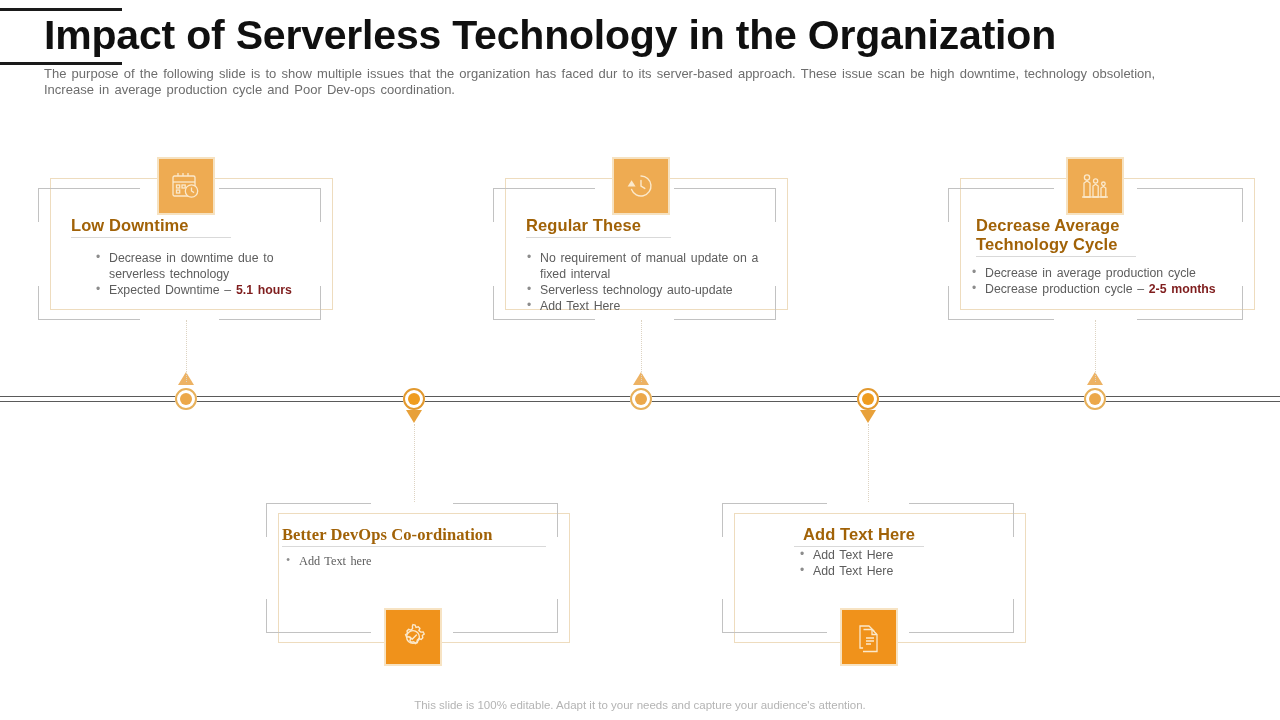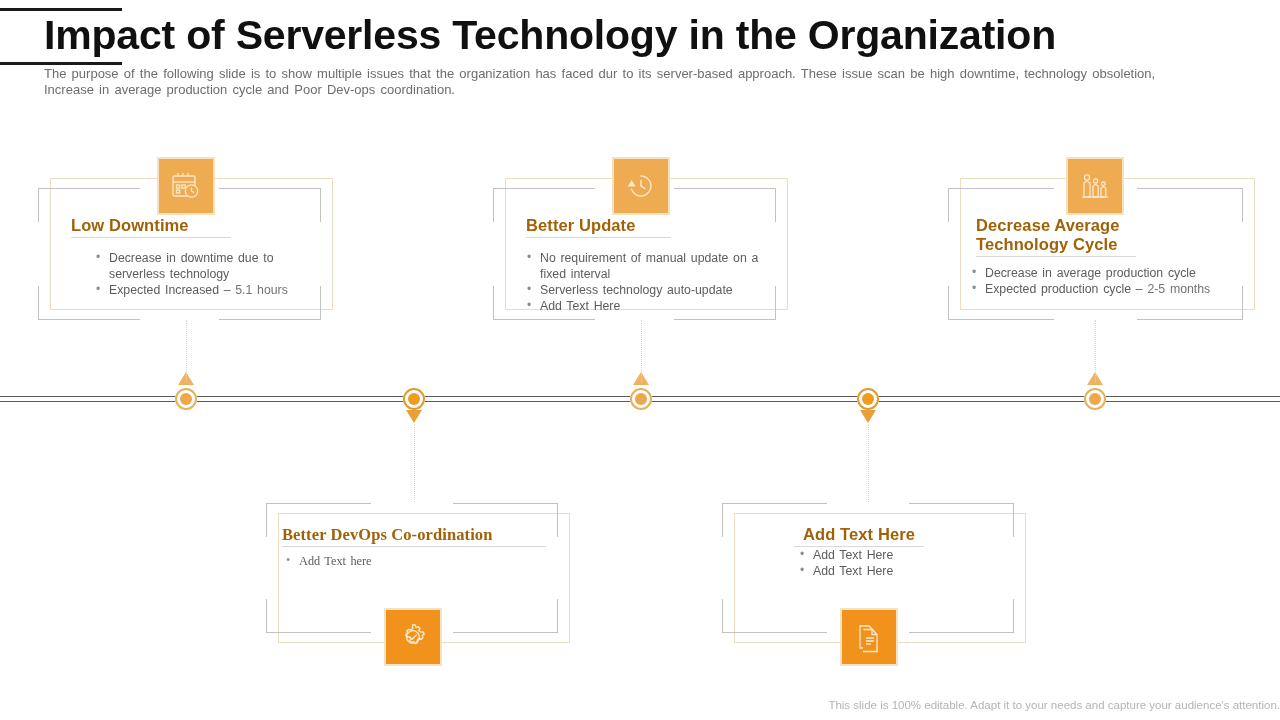--- a/index.html
+++ b/index.html
@@ -210,22 +210,22 @@
   }
   .bullets li::before {
     content: "\2022";
     position: absolute;
     left: 2px;
     top: -1px;
     color: #8c8c8c;
     font-size: 12px;
   }
   .bullets li b {
-    color: #737373;
-    font-weight: normal;
+    color: #7f1d1d;
+    font-weight: bold;
   }
 
   
   .icon-tile {
     position: absolute;
     width: 58px;
     height: 58px;
     box-sizing: border-box;
     background: #eeab52;
     border: 2px solid #f6e2c1;
@@ -240,21 +240,21 @@
   .icon-tile svg {
     display: block;
   }
 
   
   #footer-note {
     position: absolute;
     left: 0;
     top: 699px;
     width: 1280px;
-    text-align: right;
+    text-align: center;
     font-size: 11.5px;
     color: #b4b4b4;
   }
 </style>
 </head>
 <body>
 
 <div id="slide">
 
   <div id="title-bracket-top"></div>
@@ -311,21 +311,21 @@
         <i class="r1"></i>
         <i class="r2"></i>
     </div>
     <div class="card-body">
       <div class="card-title" style="left:33px; top:28px; width:160px;">
         <span>Low Downtime</span>
         <span class="rule"></span>
       </div>
       <ul class="bullets" style="left:56px; top:62px; width:215px;">
         <li><span>Decrease in downtime due to serverless technology</span></li>
-        <li><span>Expected Increased – </span><b>5.1 hours</b></li>
+        <li><span>Expected Downtime – </span><b>5.1 hours</b></li>
       </ul>
     </div>
   </div>
   <div class="icon-tile" style="left:157px; top:157px;">
     <svg width="34" height="34" viewBox="0 0 34 34">
       <g fill="none" stroke="#fbe9cc" stroke-width="1.3">
         <rect x="4" y="7" width="22" height="20" rx="1.5"></rect>
         <path d="M4 13h22"></path>
         <path d="M9 7V4M14 7V4M19 7V4"></path>
         <rect x="7.5" y="16" width="3.2" height="3"></rect>
@@ -344,21 +344,21 @@
         <i class="t2"></i>
         <i class="b1"></i>
         <i class="b2"></i>
       <i class="l1"></i>
         <i class="l2"></i>
         <i class="r1"></i>
         <i class="r2"></i>
     </div>
     <div class="card-body">
       <div class="card-title" style="left:33px; top:28px; width:145px;">
-        <span>Better Update</span>
+        <span>Regular These</span>
         <span class="rule"></span>
       </div>
       <ul class="bullets" style="left:32px; top:62px; width:240px;">
         <li><span>No requirement of manual update on a fixed interval</span></li>
         <li><span>Serverless technology auto-update</span></li>
         <li><span>Add Text Here</span></li>
       </ul>
     </div>
   </div>
   <div class="icon-tile" style="left:612px; top:157px;">
@@ -383,21 +383,21 @@
         <i class="r1"></i>
         <i class="r2"></i>
     </div>
     <div class="card-body">
       <div class="card-title" style="left:28px; top:28px; width:160px;">
         <span>Decrease Average Technology  Cycle</span>
         <span class="rule"></span>
       </div>
       <ul class="bullets" style="left:22px; top:77px; width:262px;">
         <li><span>Decrease in average  production cycle</span></li>
-        <li><span>Expected production cycle – </span><b>2-5 months</b></li>
+        <li><span>Decrease production cycle – </span><b>2-5 months</b></li>
       </ul>
     </div>
   </div>
   <div class="icon-tile" style="left:1066px; top:157px;">
     <svg width="34" height="34" viewBox="0 0 34 34">
       <g fill="none" stroke="#fbe9cc" stroke-width="1.3">
         <path d="M6 28V14l3-2 3 2v14z"></path>
         <circle cx="9" cy="8.5" r="2.6"></circle>
         <path d="M9 11v1"></path>
         <path d="M15 28V17l2.6-1.7 2.6 1.7v11z"></path>

